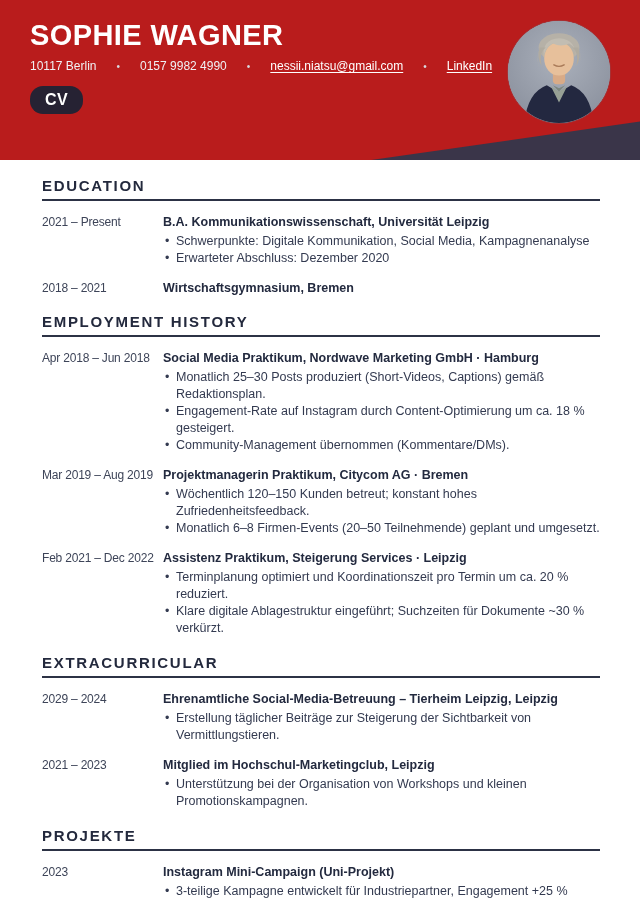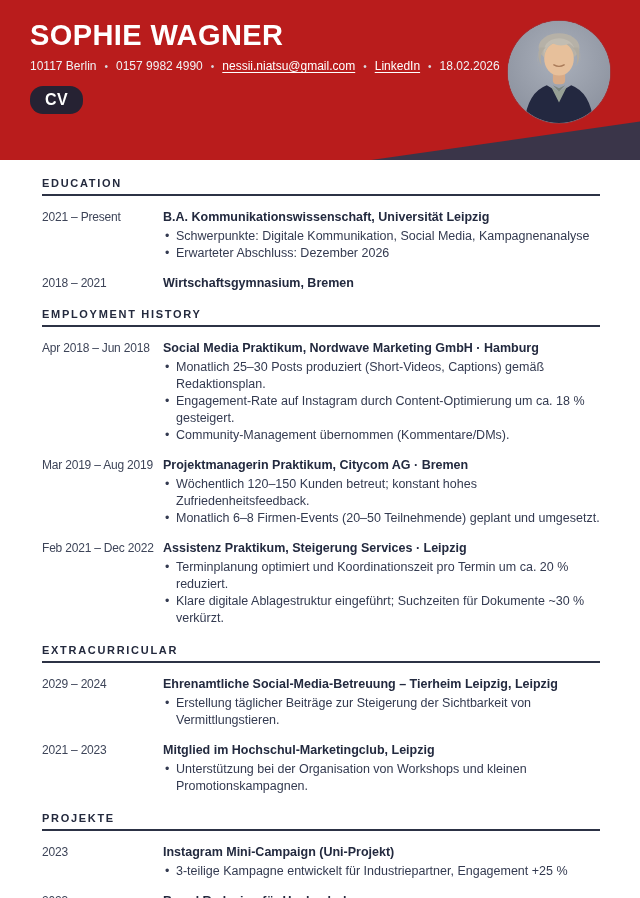--- a/index.html
+++ b/index.html
@@ -18,21 +18,21 @@
   .header-diagonal {
     position:absolute; inset:0; background:#3a3549;
     clip-path:polygon(58% 100%, 100% 100%, 100% 76%);
   }
   .header-inner { position:relative; z-index:1; }
   .name {
     font-size:29px; font-weight:bold; letter-spacing:0.4px; color:#ffffff;
     line-height:1.05;
   }
   .contact-line {
-    margin-top:9px; display:flex; align-items:center; gap:8px;
+    margin-top:9px; display:flex; align-items:center; gap:20px;
     font-size:12px; color:#f1f1f4; white-space:nowrap;
   }
   .contact-sep { font-size:10px; color:#d9d9df; }
   .contact-link { text-decoration:underline; text-underline-offset:2px; cursor:pointer; color:#ffffff; }
   .cv-pill {
     margin-top:13px; display:inline-block; background:#262233; color:#ffffff;
     font-size:16px; font-weight:bold; padding:5px 15px; border-radius:13px;
     letter-spacing:0.5px; cursor:pointer;
   }
   .photo {
@@ -40,21 +40,21 @@
     border-radius:50%; overflow:hidden; z-index:2;
     box-shadow:0 0 0 2px #9ba0ab inset, 0 0 0 1px #70748049;
     background:#9aa0ac;
   }
   .photo svg { display:block; width:100%; height:100%; }
 
   
   .content { padding:0 40px 0 42px; color:#333a50; }
 
   .section-heading {
-    margin-top:17px; font-size:11px; font-weight:bold; letter-spacing:1.7px;
+    margin-top:17px; font-size:15px; font-weight:bold; letter-spacing:1.7px;
     color:#23293d; padding-bottom:5px; border-bottom:2px solid #2c3245;
   }
   .entry { display:grid; grid-template-columns:121px 1fr; margin-top:13px; }
   .entry-date { font-size:12px; color:#3d4458; padding-top:1px; letter-spacing:-0.2px; }
   .entry-title { font-size:12.5px; font-weight:bold; color:#232a3f; line-height:16px; }
   .bullets { list-style:none; margin-top:3px; }
   .bullets li {
     font-size:12.5px; color:#333a50; line-height:17px; padding-left:13px; position:relative;
   }
   .bullets li::before { content:"•"; position:absolute; left:2px; }
@@ -115,21 +115,21 @@
   <div class="content">
 
     <div>
       <div class="section-heading">EDUCATION</div>
       <div class="entry">
         <div class="entry-date">2021 – Present</div>
         <div class="entry-body">
           <div class="entry-title">B.A. Kommunikationswissenschaft, Universität Leipzig</div>
           <ul class="bullets">
             <li>Schwerpunkte: Digitale Kommunikation, Social Media, Kampagnenanalyse</li>
-            <li>Erwarteter Abschluss: Dezember 2026</li>
+            <li>Erwarteter Abschluss: Dezember 2020</li>
           </ul>
         </div>
       </div>
       <div class="entry">
         <div class="entry-date">2018 – 2021</div>
         <div class="entry-body">
           <div class="entry-title">Wirtschaftsgymnasium, Bremen</div>
         </div>
       </div>
     </div>

